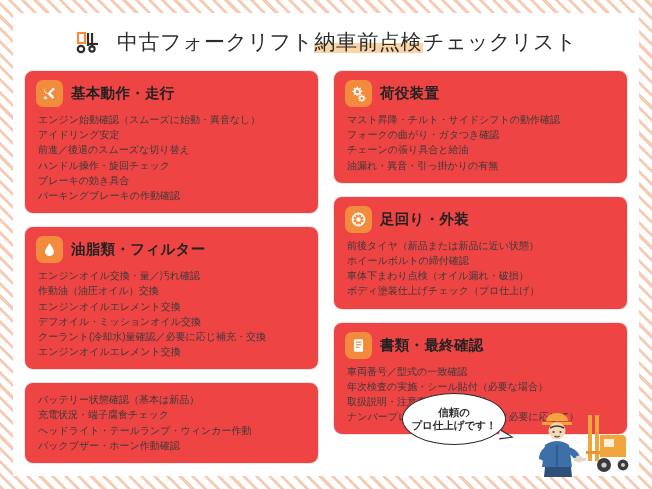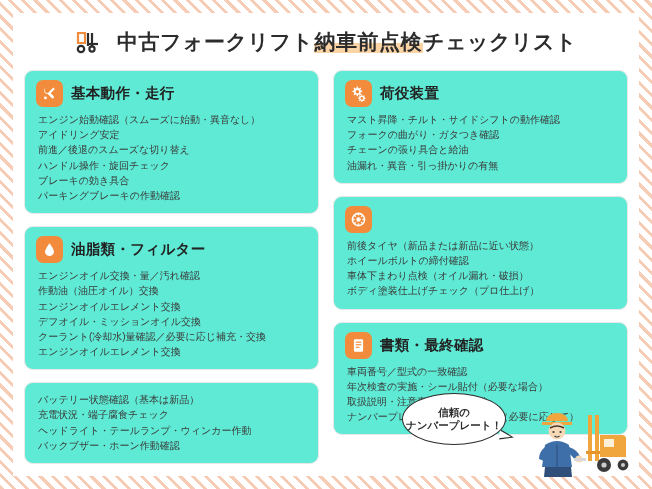--- a/index.html
+++ b/index.html
@@ -38,21 +38,21 @@
     display: flex;
     align-items: center;
     justify-content: center;
     gap: 8px;
     margin-top: 12px;
     margin-bottom: 14px;
   }
   .title-icon { width: 34px; height: 24px; flex: 0 0 auto; }
   .title-text {
     font-size: 21px;
-    font-weight: bold;
+    font-weight: normal;
     letter-spacing: 0.5px;
     white-space: nowrap;
   }
   .t-dark { color: #2c2c2c; }
   .t-hl {
     color: #2c2c2c;
     background: linear-gradient(to top, #fbd4a6 0 42%, transparent 42% 100%);
     padding: 0 1px;
   }
 
@@ -62,21 +62,21 @@
     gap: 14px;
     padding: 0 6px;
   }
   .col { width: 50%; display: flex; flex-direction: column; gap: 12px; }
 
   
   .card {
     border: 1.6px solid #e8e8e8;
     border-radius: 9px;
     padding: 9px 11px 10px 11px;
-    background: #5eead4;
+    background: #ef4444;
     position: relative;
   }
   .card-head {
     display: flex;
     align-items: center;
     gap: 8px;
     margin-bottom: 5px;
   }
   .badge {
     width: 27px; height: 27px;
@@ -256,20 +256,21 @@
 
       <div class="card">
         <div class="card-head">
           <span class="badge">
             <svg viewBox="0 0 20 20" width="17" height="17">
               <circle cx="10" cy="10" r="7.2" fill="none" stroke="#fff" stroke-width="1.8"></circle>
               <circle cx="10" cy="10" r="2.6" fill="#fff"></circle>
               <path d="M10 2.8 v2.6 M10 14.6 v2.6 M2.8 10 h2.6 M14.6 10 h2.6 M4.9 4.9 l1.9 1.9 M13.2 13.2 l1.9 1.9 M15.1 4.9 l-1.9 1.9 M6.8 13.2 l-1.9 1.9" stroke="#fff" stroke-width="1.5"></path>
             </svg>
           </span>
+          <span class="card-title">足回り・外装</span>
         </div>
         <ul class="items">
           <li>前後タイヤ（新品または新品に近い状態）</li>
           <li>ホイールボルトの締付確認</li>
           <li>車体下まわり点検（オイル漏れ・破損）</li>
           <li>ボディ塗装仕上げチェック（プロ仕上げ）</li>
         </ul>
       </div>
 
       <div class="card">
@@ -291,21 +292,21 @@
           <li>ナンバープレート・書類一式確認（必要に応じて）</li>
         </ul>
       </div>
 
     </div>
   </div>
 
   <div class="mascot-wrap">
     <div class="bubble">
       <span>信頼の</span>
-      <span>ナンバープレート！</span>
+      <span>プロ仕上げです！</span>
     </div>
     <div class="bubble-tail"></div>
 
     <span class="mascot">
       <svg viewBox="0 0 108 88" width="108" height="88">
 
         <g>
           <path d="M22 30 a11 8 0 0 1 22 0 z" fill="#f0a63c"></path>
           <path d="M18 31 h30 v3 h-30z" fill="#f0a63c"></path>
           <circle cx="33" cy="40" r="8.5" fill="#f7d9b8"></circle>

